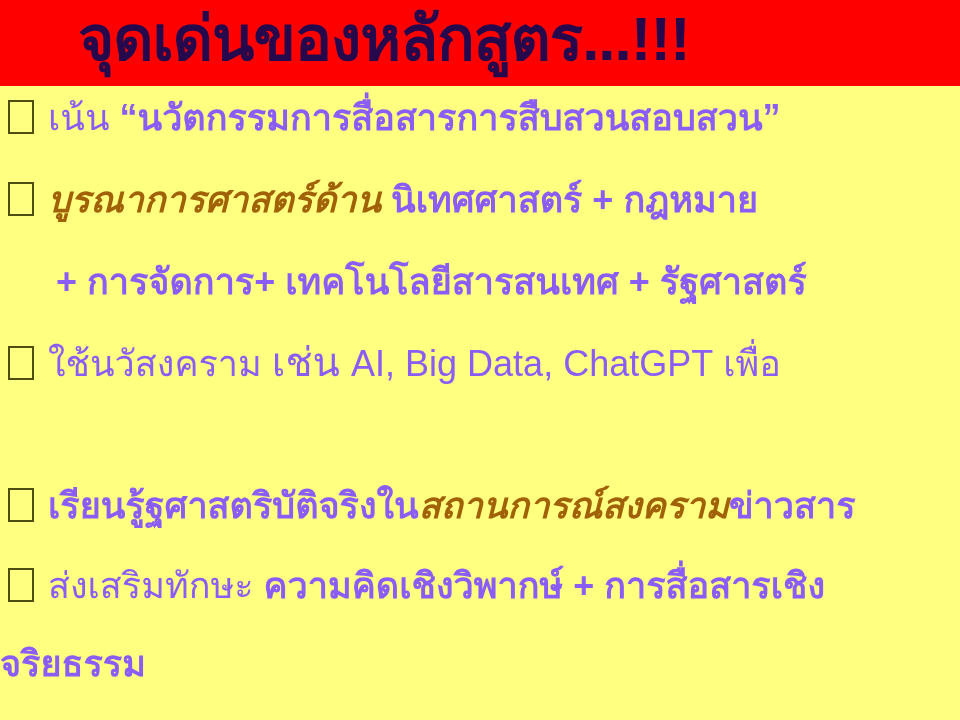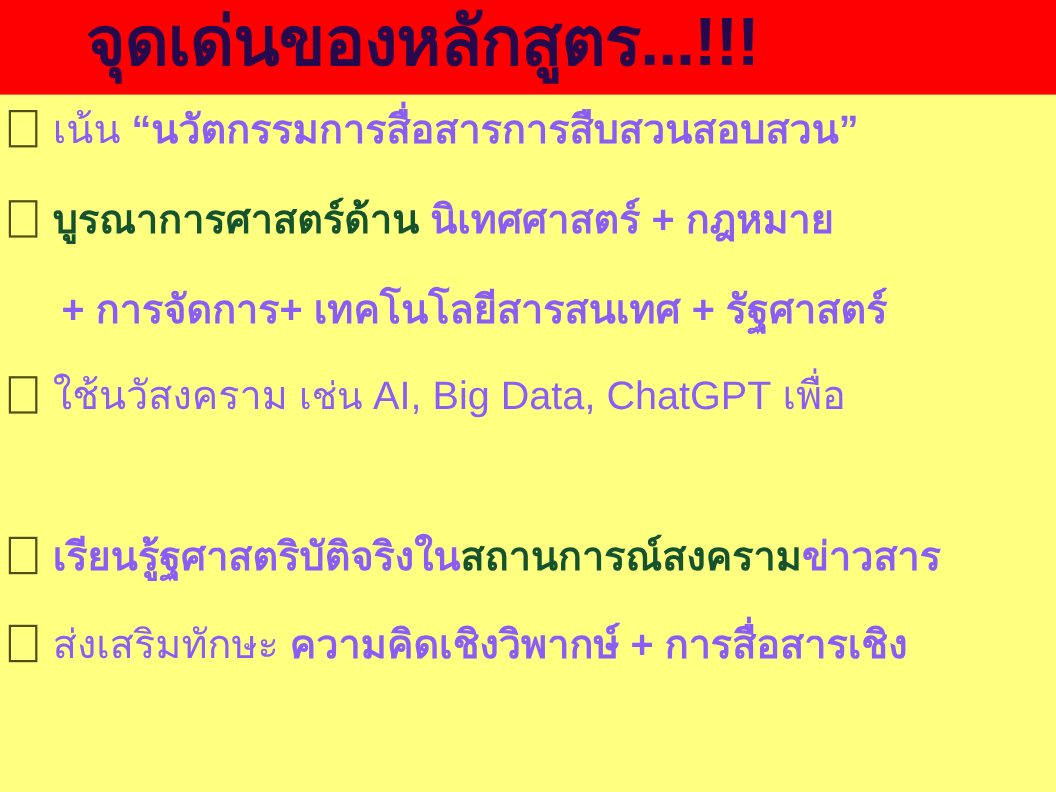--- a/index.html
+++ b/index.html
@@ -65,41 +65,41 @@
     display: inline-block;
     width: 26px;
     height: 34px;
     border: 2px solid #4d4d14;
     box-sizing: border-box;
     vertical-align: -4px;
     margin-right: 14px;
   }
   .reg { font-weight: normal; }
   .bold { font-weight: bold; }
-  .red { color: #14532d; }
+  .red { color: #a16207; font-style: italic; }
   .blk { color: #8b5cf6; }
   .latin {
     font-family: Liberation Sans, sans-serif;
     font-weight: normal;
     text-align: right;
   }
 
   
   .row { position: absolute; left: 0; width: 960px; }
   #row-1 { top: 14px; }
   #row-2 { top: 96px; }
   #row-3 { top: 178px; padding-left: 56px; }
   #row-4 { top: 256px; }
   #row-5 { top: 330px; }
   #row-6 { top: 402px; }
   #row-7 { top: 482px; }
   #row-8 { top: 560px; }
 
   .t36 { font-size: 36px; }
-  .t34 { font-size: 34px; }
+  .t34 { font-size: 40px; }
 </style>
 </head>
 <body>
 
 <div class="slide">
 
   <div class="title-banner">
     <div class="title-text">จุดเด่นของหลักสูตร...!!!</div>
   </div>
 
@@ -123,15 +123,18 @@
 
 
     <div class="row line bullet-line t36" id="row-6">
       <span class="sq"></span><span class="bold blk">เรียนรู้ฐศาสตริบัติจริงใน</span><span class="bold red">สถานการณ์สงคราม</span><span class="bold blk">ข่าวสาร</span>
     </div>
 
     <div class="row line bullet-line t36" id="row-7">
       <span class="sq"></span><span class="reg blk">ส่งเสริมทักษะ </span><span class="bold blk">ความคิดเชิงวิพากษ์ + การสื่อสารเชิง</span>
     </div>
 
+    <div class="row line t36" id="row-8">
+      <span class="bold blk">จริยธรรม</span>
+    </div>
 
   </div>
 </div>
 
 </body></html>

